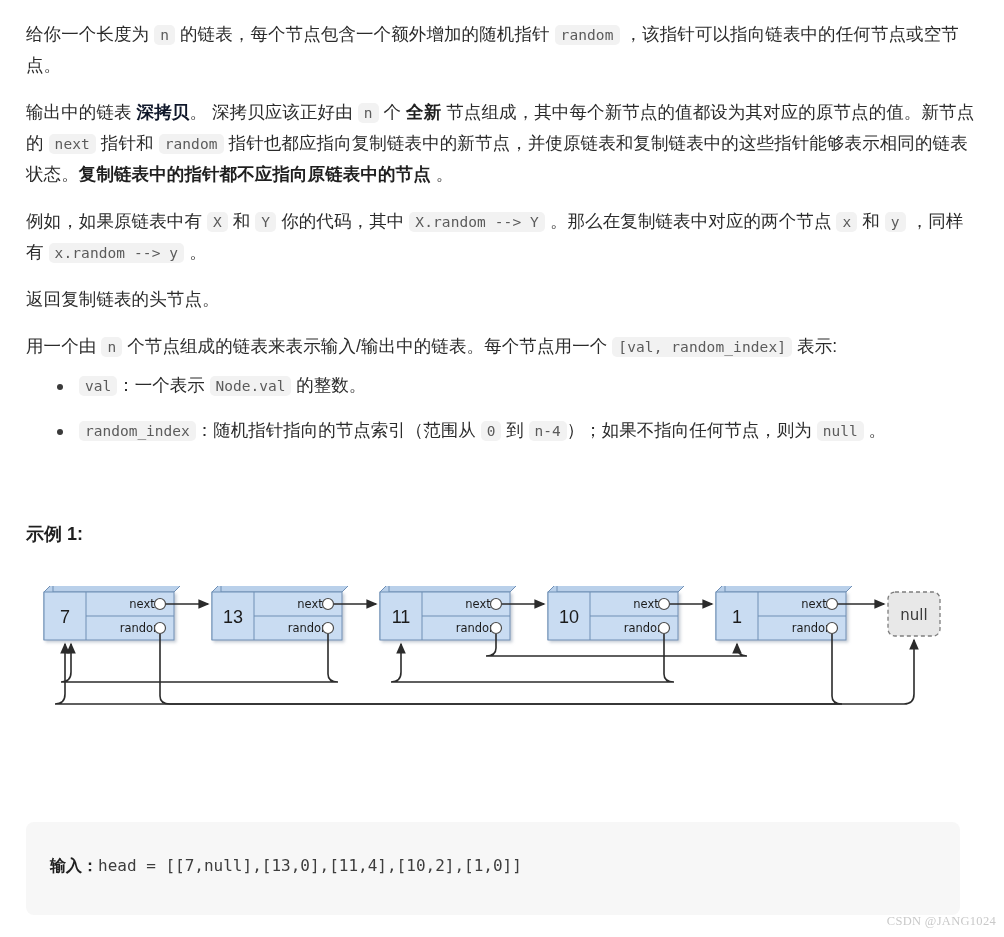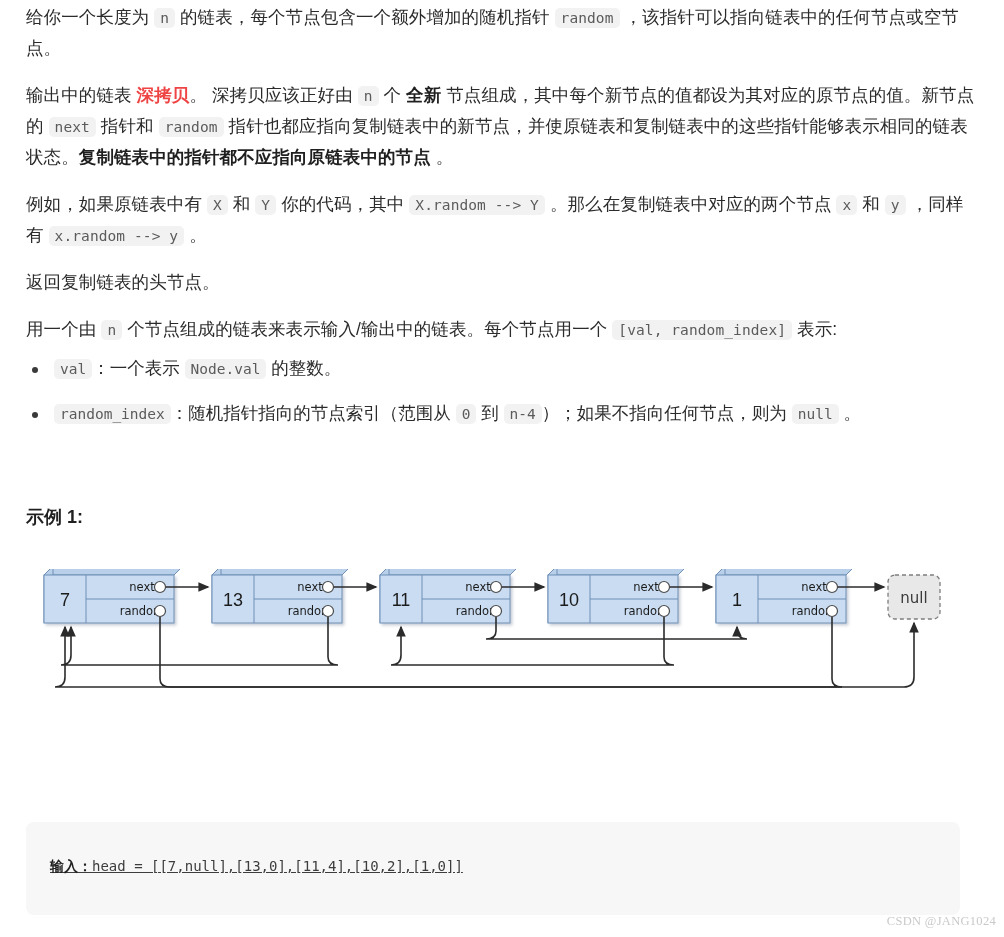--- a/index.html
+++ b/index.html
@@ -21,40 +21,40 @@
     height: 937px;
     padding: 0;
   }
   .para {
     font-size: 17.5px;
     line-height: 31px;
     color: #2b2b2b;
     margin: 0 26px 0 26px;
     letter-spacing: 0.1px;
   }
-  .p-wrap { padding-top: 2px; }
+  .p-wrap { padding-top: 19px; }
   .gap { height: 16px; }
   code, .code {
     font-family: "DejaVu Sans Mono", "Liberation Mono", monospace;
     font-size: 14.5px;
     background: #f2f2f2;
     color: #5b5b5b;
     border-radius: 5px;
     padding: 2px 6px;
     white-space: pre;
     line-height: 1;
   }
   .kw-blue {
-    color: #ef4444;
+    color: #0f172a;
     font-weight: bold;
   }
   .b { font-weight: bold; color: #1f1f1f; }
   ul.bullets {
     margin: 8px 0 0 0;
-    padding-left: 54px;
+    padding-left: 79px;
     list-style: none;
   }
   ul.bullets li {
     position: relative;
     font-size: 17.5px;
     line-height: 31px;
     margin-bottom: 14px;
     color: #2b2b2b;
   }
   ul.bullets li:before {
@@ -82,25 +82,24 @@
     position: absolute;
     left: 26px;
     top: 822px;
     width: 934px;
     height: 93px;
     background: #f7f7f7;
     border-radius: 8px;
   }
   .codeblock .line {
     font-family: "DejaVu Sans Mono", "Liberation Mono", monospace;
-    font-size: 14px;
+    font-size: 16px;
     color: #3d3d3d;
     line-height: 28px;
     white-space: pre;
-    text-decoration: underline;
   }
   .codeblock .lines {
     position: absolute;
     left: 24px;
     top: 30px;
   }
   .cb-label {
     font-family: "Liberation Sans", "DejaVu Sans", sans-serif;
     font-weight: bold;
     color: #1f1f1f;

